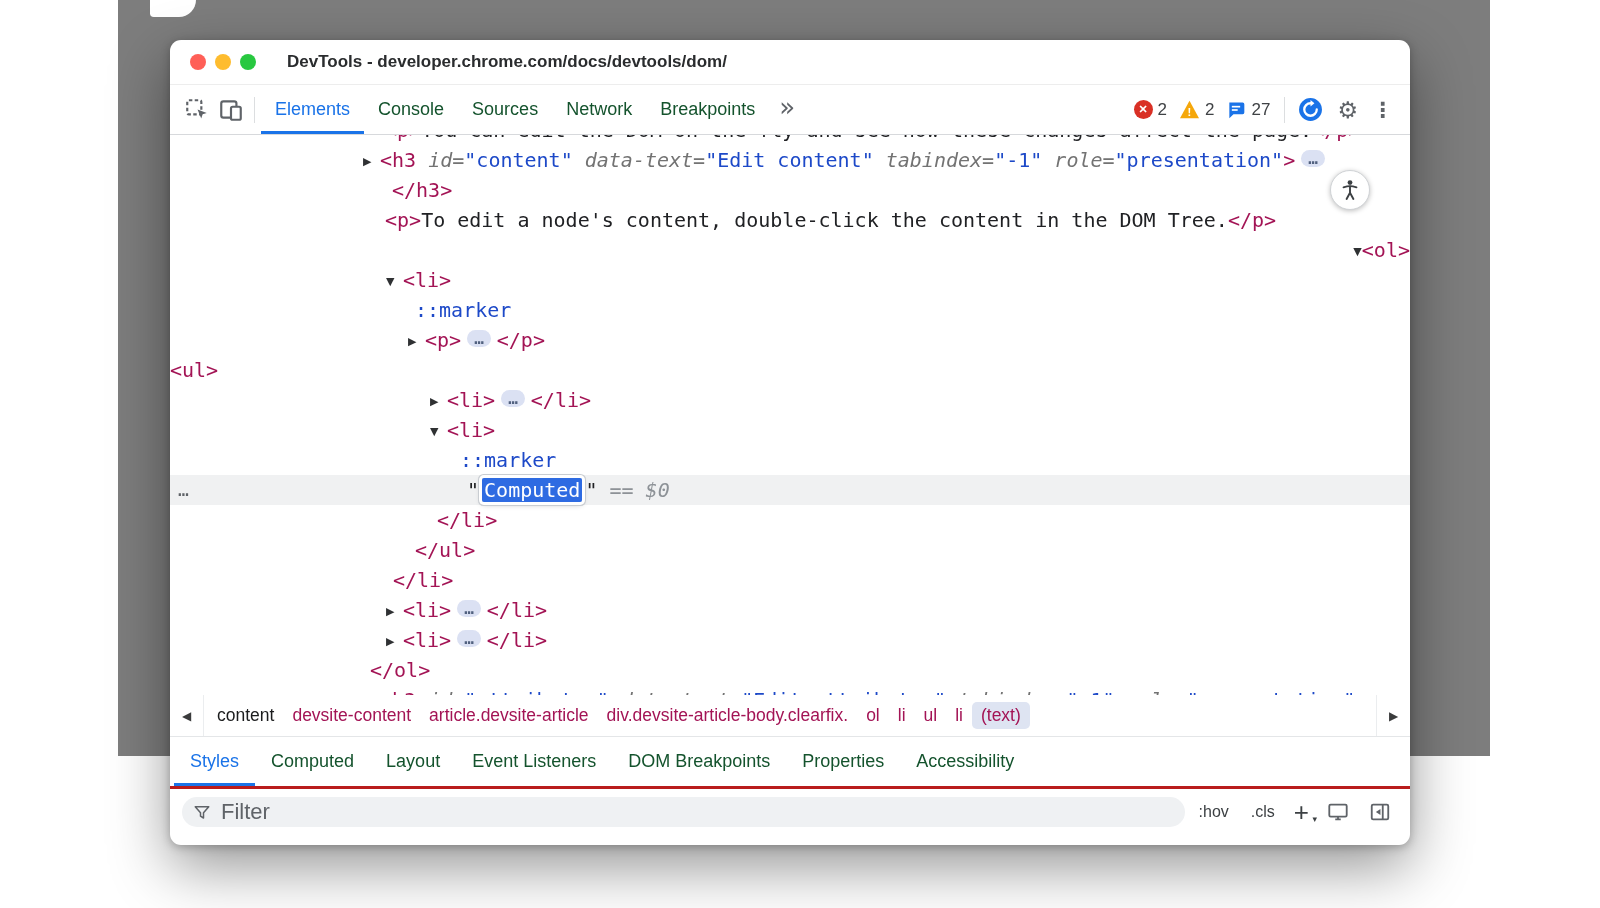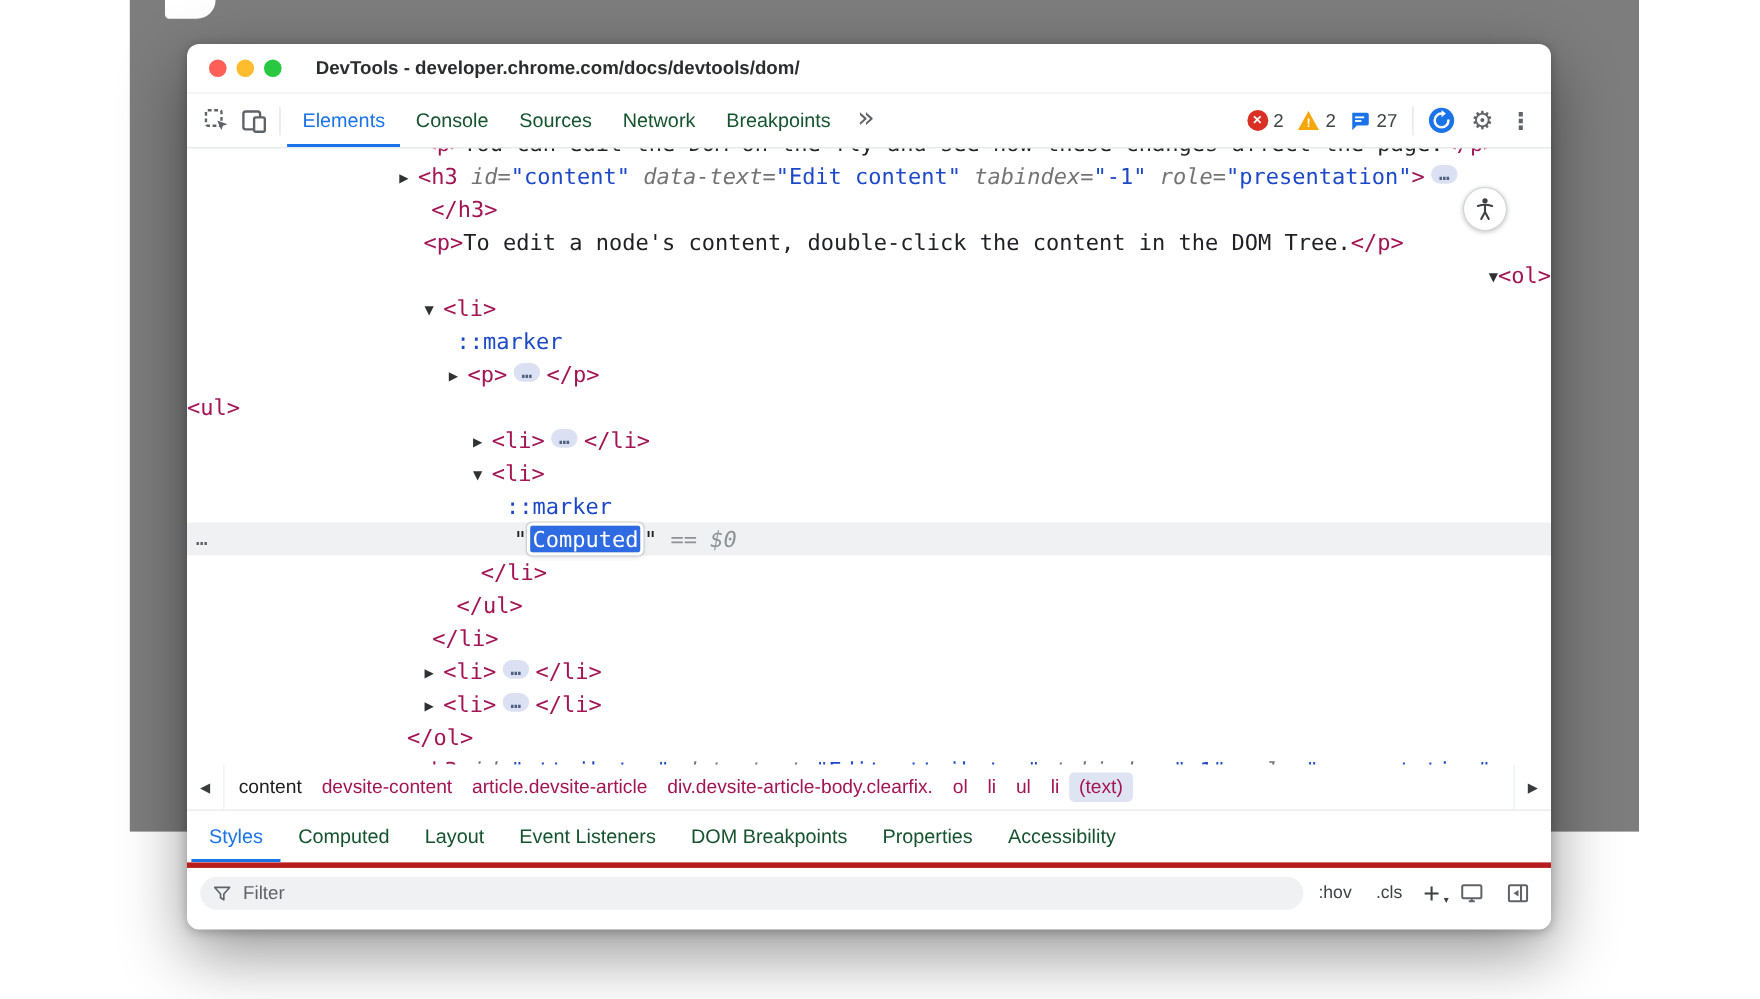--- a/index.html
+++ b/index.html
@@ -70,28 +70,28 @@
   .bc-btn { width: 34px; height: 100%; display: flex; align-items: center; justify-content: center;
             font-size: 12px; color: #3a3b3c; background: none; border: none; font-family: "DejaVu Sans", sans-serif; flex: none; }
   .bc-btn.left { border-right: 1px solid #ebedef; }
   .bc-btn.right { border-left: 1px solid #ebedef; }
   #crumbs { display: flex; align-items: center; padding: 0 4px; flex: 1; overflow: hidden; }
   .crumb { padding: 3px 9px; font-size: 17.5px; color: #a31455; white-space: nowrap; }
   .crumb.dark { color: #1b1c1d; }
   .crumb.sel { background: #dee4f2; border-radius: 5px; }
 
   
-  .stylestabs { height: 52px; display: flex; align-items: center; border-bottom: 5px solid #b91c1c; padding: 0 4px; }
+  .stylestabs { height: 52px; display: flex; align-items: center; border-bottom: 3px solid #b91c1c; padding: 0 4px; }
   .stylestabs .tab { padding: 0 16px; }
 
   
   .filterbar { height: 46px; display: flex; align-items: center; padding: 0 12px; gap: 6px; }
   .filter-pill { flex: 1; height: 30px; background: #eff1f3; border-radius: 15px; display: flex;
                  align-items: center; padding: 0 11px; gap: 8px; }
-  .filter-pill input { border: none; background: transparent; outline: none; flex: 1; font-size: 17px;
+  .filter-pill input { border: none; background: transparent; outline: none; flex: 1; font-size: 22px;
                        font-family: "Liberation Sans", sans-serif; color: #6d28d9; }
   .filter-pill input::placeholder { color: #5f6368; }
   .txt-btn { font-size: 16px; color: #3c4043; padding: 0 8px; background: none; border: none; white-space: nowrap; }
   .plus { font-size: 26px; color: #3c4043; padding: 0 5px; background: none; border: none; position: relative; line-height: 1; }
   .plus .caret { font-size: 9px; position: absolute; right: -3px; bottom: 1px; color: #3c4043; font-family: "DejaVu Sans", sans-serif; }
   .svg-btn { background: none; border: none; padding: 0 7px; display: flex; align-items: center; }
 </style>
 </head>
 <body>
 

